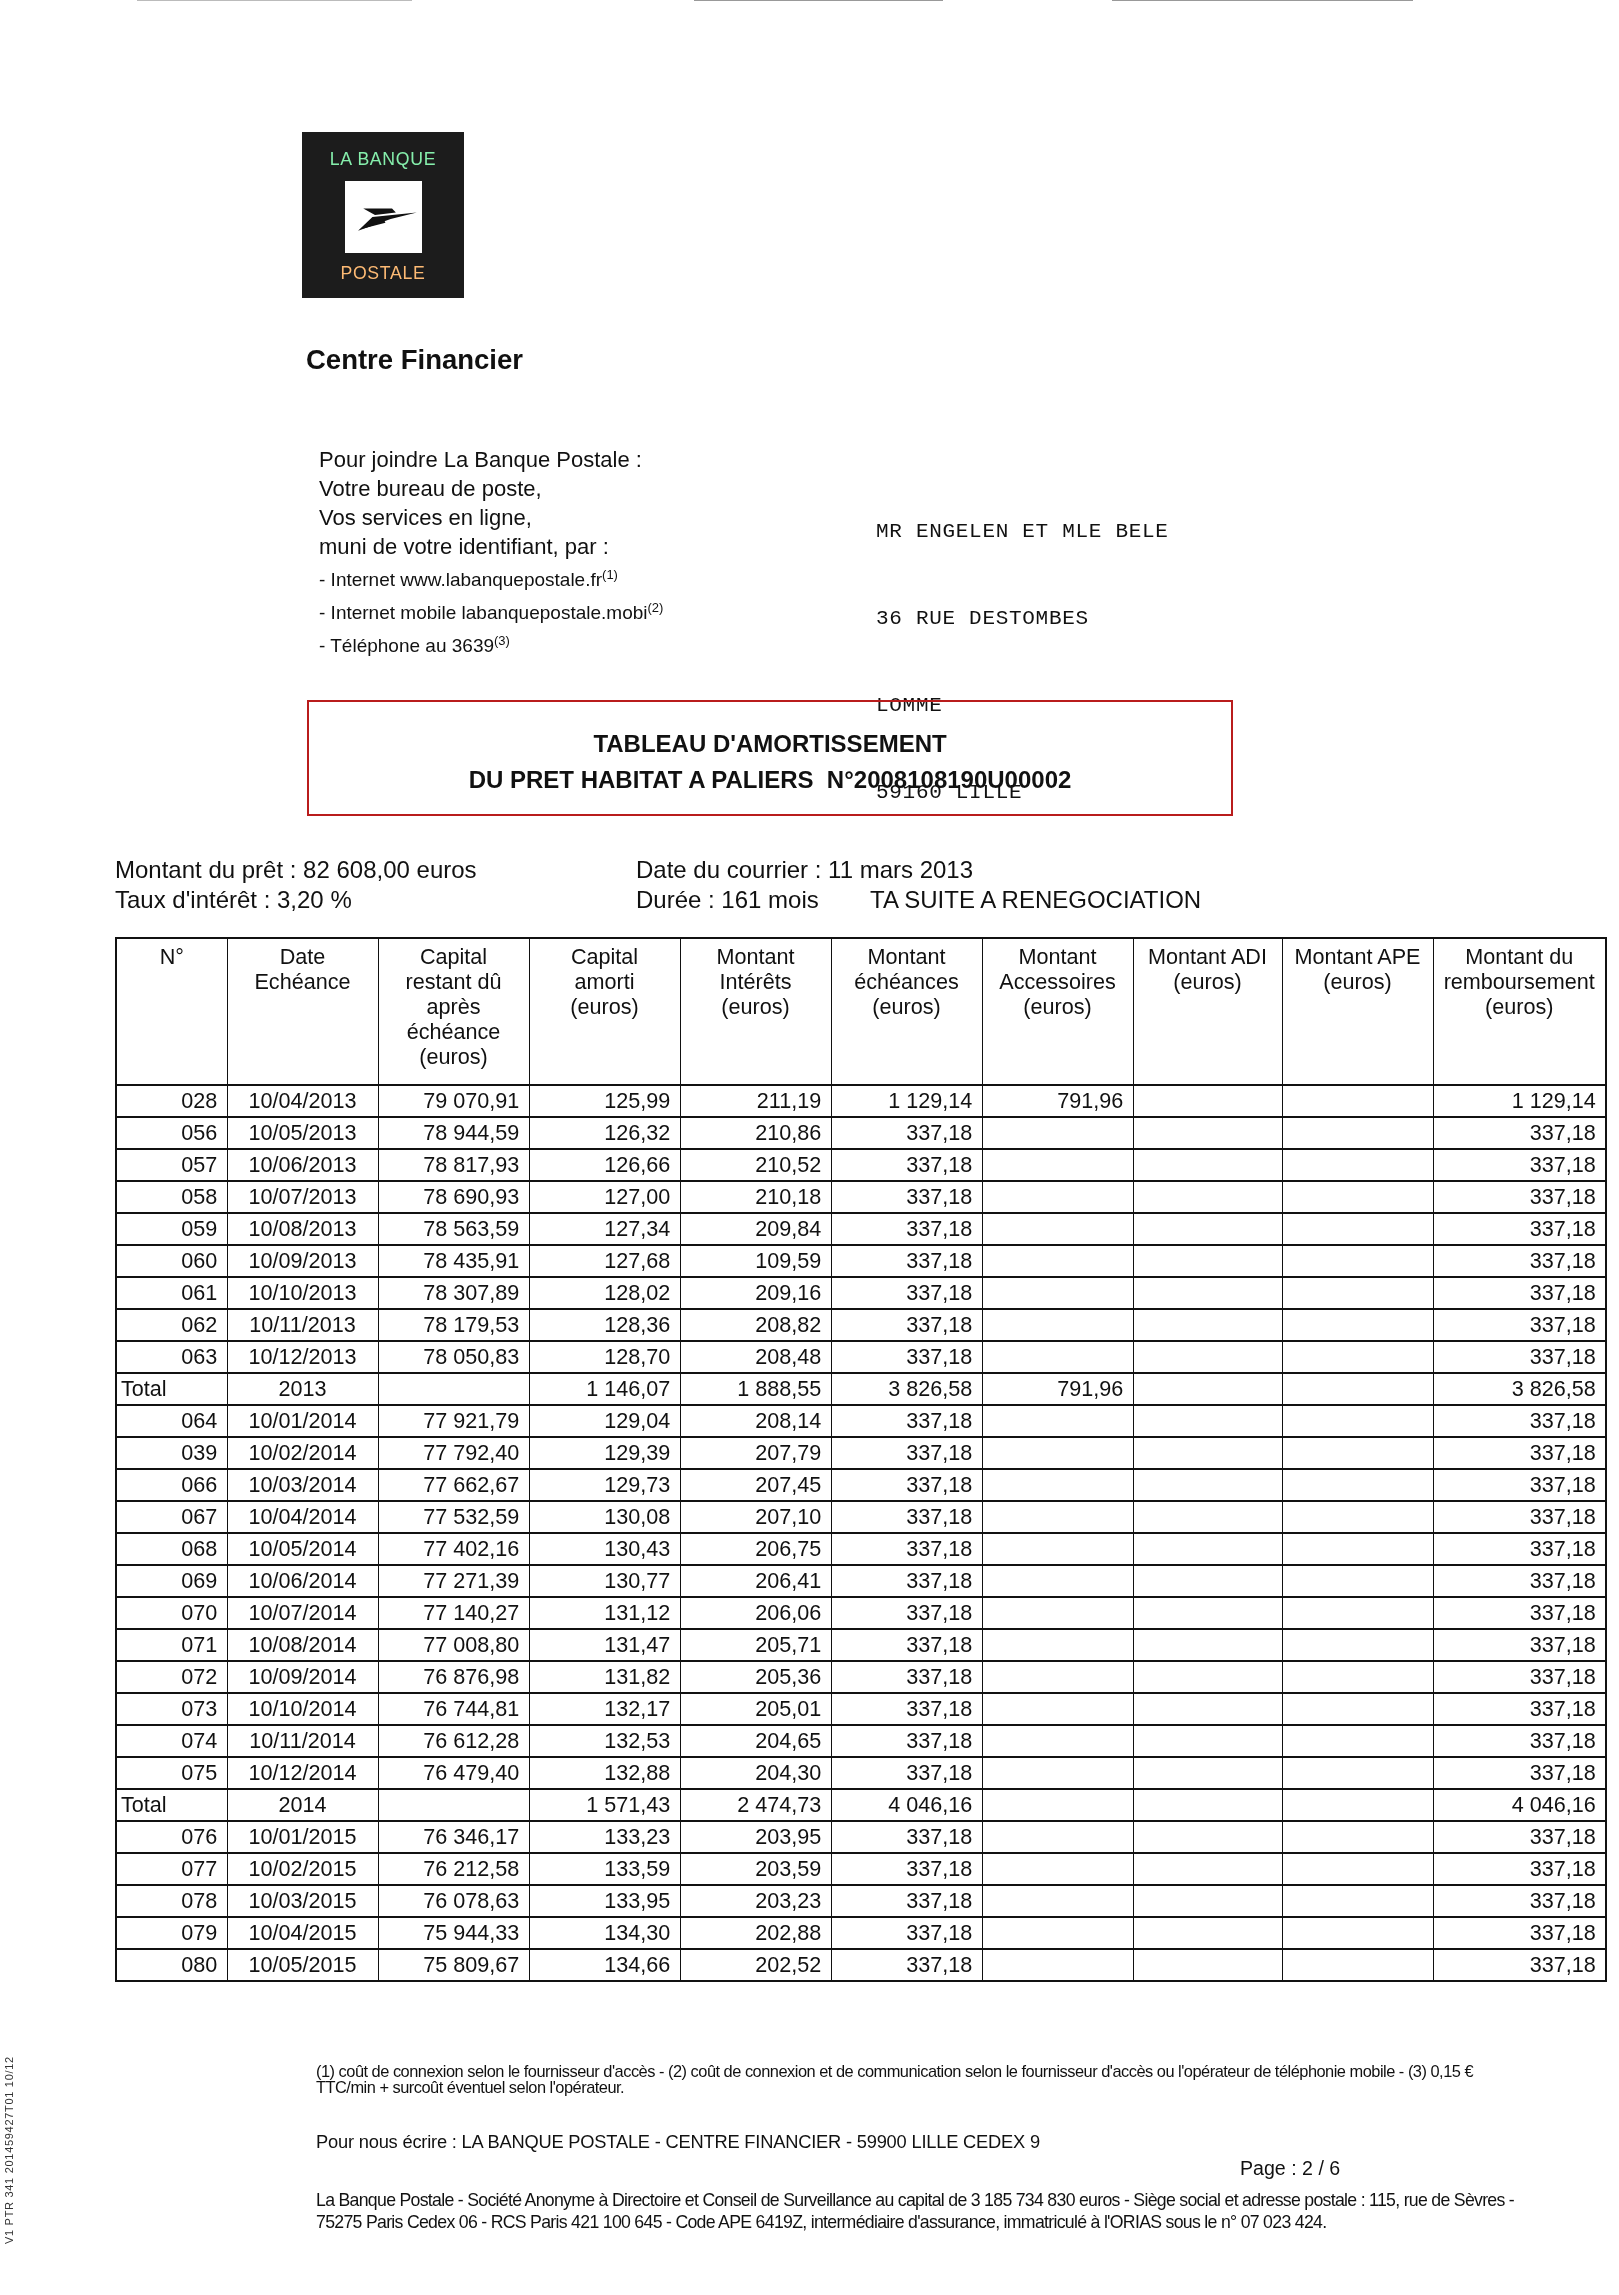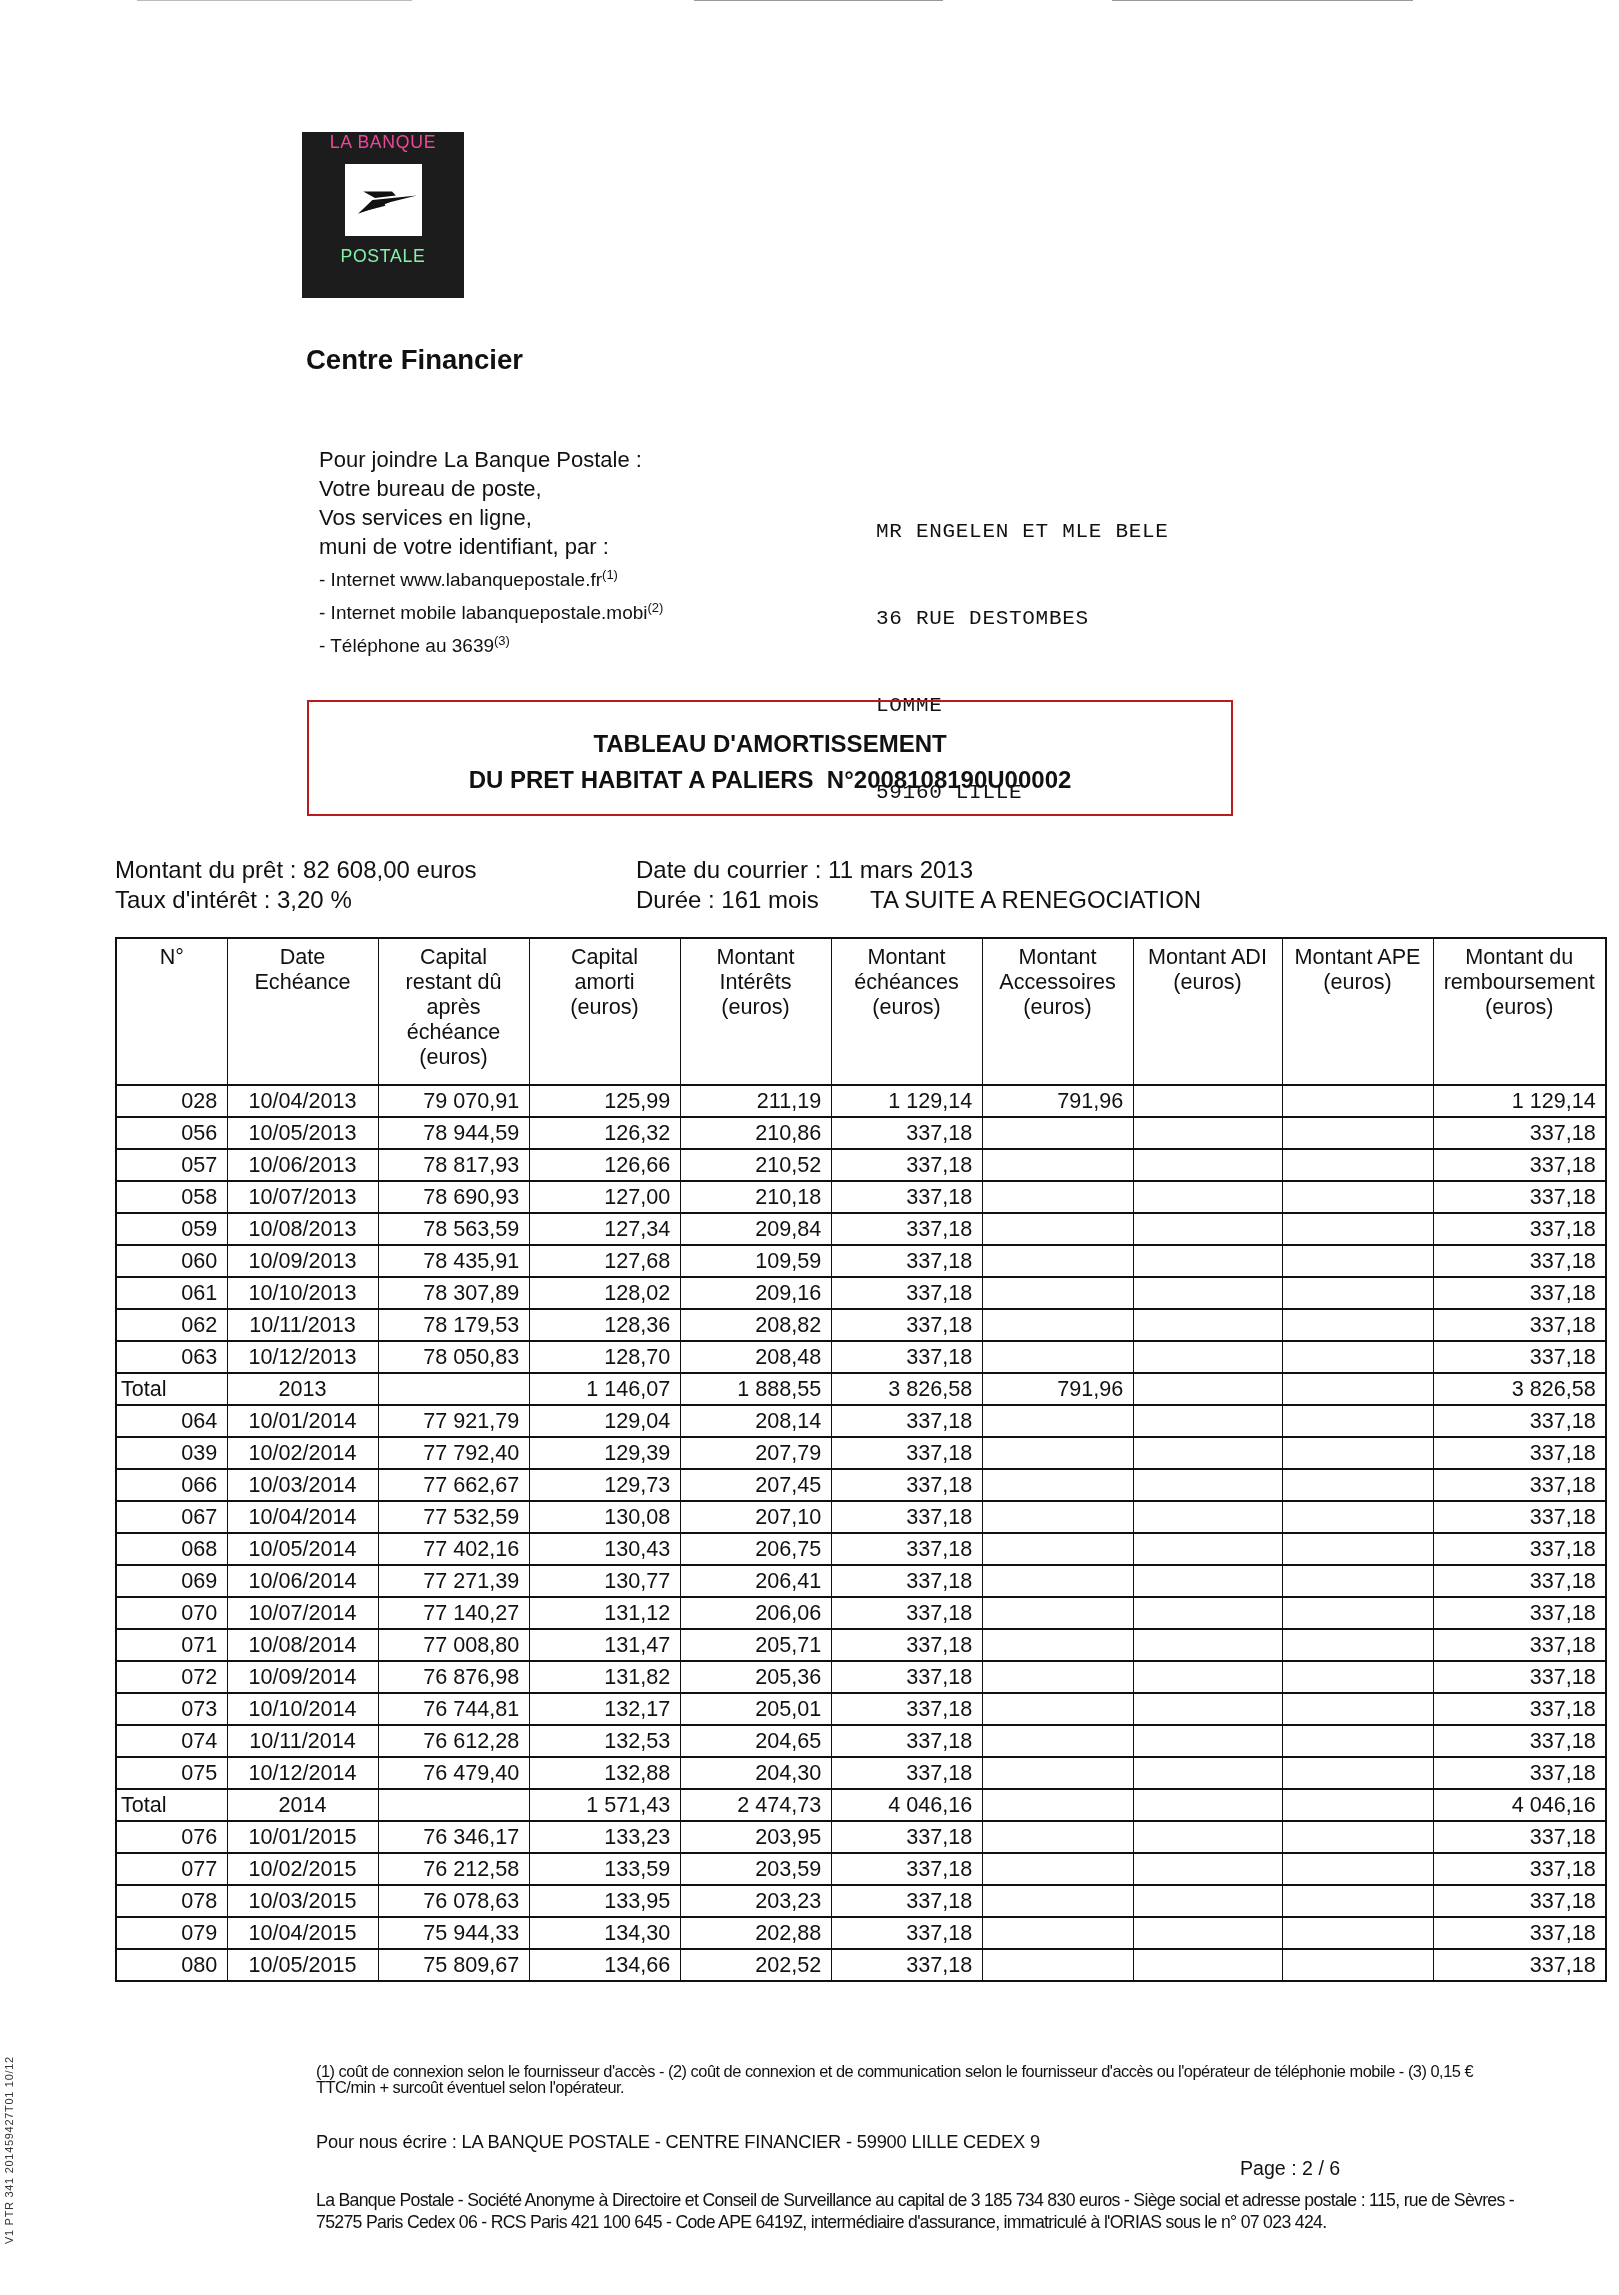--- a/index.html
+++ b/index.html
@@ -6,23 +6,23 @@
   body { width: 1620px; height: 2295px; position: relative; overflow: hidden;
          font-family: "Liberation Sans", sans-serif; color: #111; }
   .abs { position: absolute; }
 
   
   .scanline { position: absolute; top: 0; height: 2px; background: #555; }
 
   
   .logo { left: 302px; top: 132px; width: 162px; height: 166px; background: #1c1c1c;
           box-sizing: border-box; display: flex; flex-direction: column; align-items: center; }
-  .logo .l1 { color: #ec4899; font-size: 17.7px; letter-spacing: 0.7px; }
+  .logo .l1 { color: #86efac; font-size: 17.7px; letter-spacing: 0.7px; margin-top: 17px; }
   .logo .mark { width: 77px; height: 72px; background: #fff; margin-top: 10.5px; position: relative; }
-  .logo .l2 { color: #86efac; font-size: 17.7px; letter-spacing: 0.7px; margin-top: 10.5px; }
+  .logo .l2 { color: #fdba74; font-size: 17.7px; letter-spacing: 0.7px; margin-top: 10.5px; }
 
   .centre { left: 306px; top: 344px; font-size: 27.5px; font-weight: bold; }
 
   .contact { left: 319px; top: 445px; font-size: 22px; line-height: 29px; }
   .contact .small { font-size: 19px; line-height: 27.5px; }
   .contact sup { font-size: 13px; }
 
   .addr { left: 876px; top: 459px; font-family: "Liberation Mono", monospace; font-size: 21px;
           line-height: 29px; letter-spacing: 0.7px; white-space: pre; }
 

